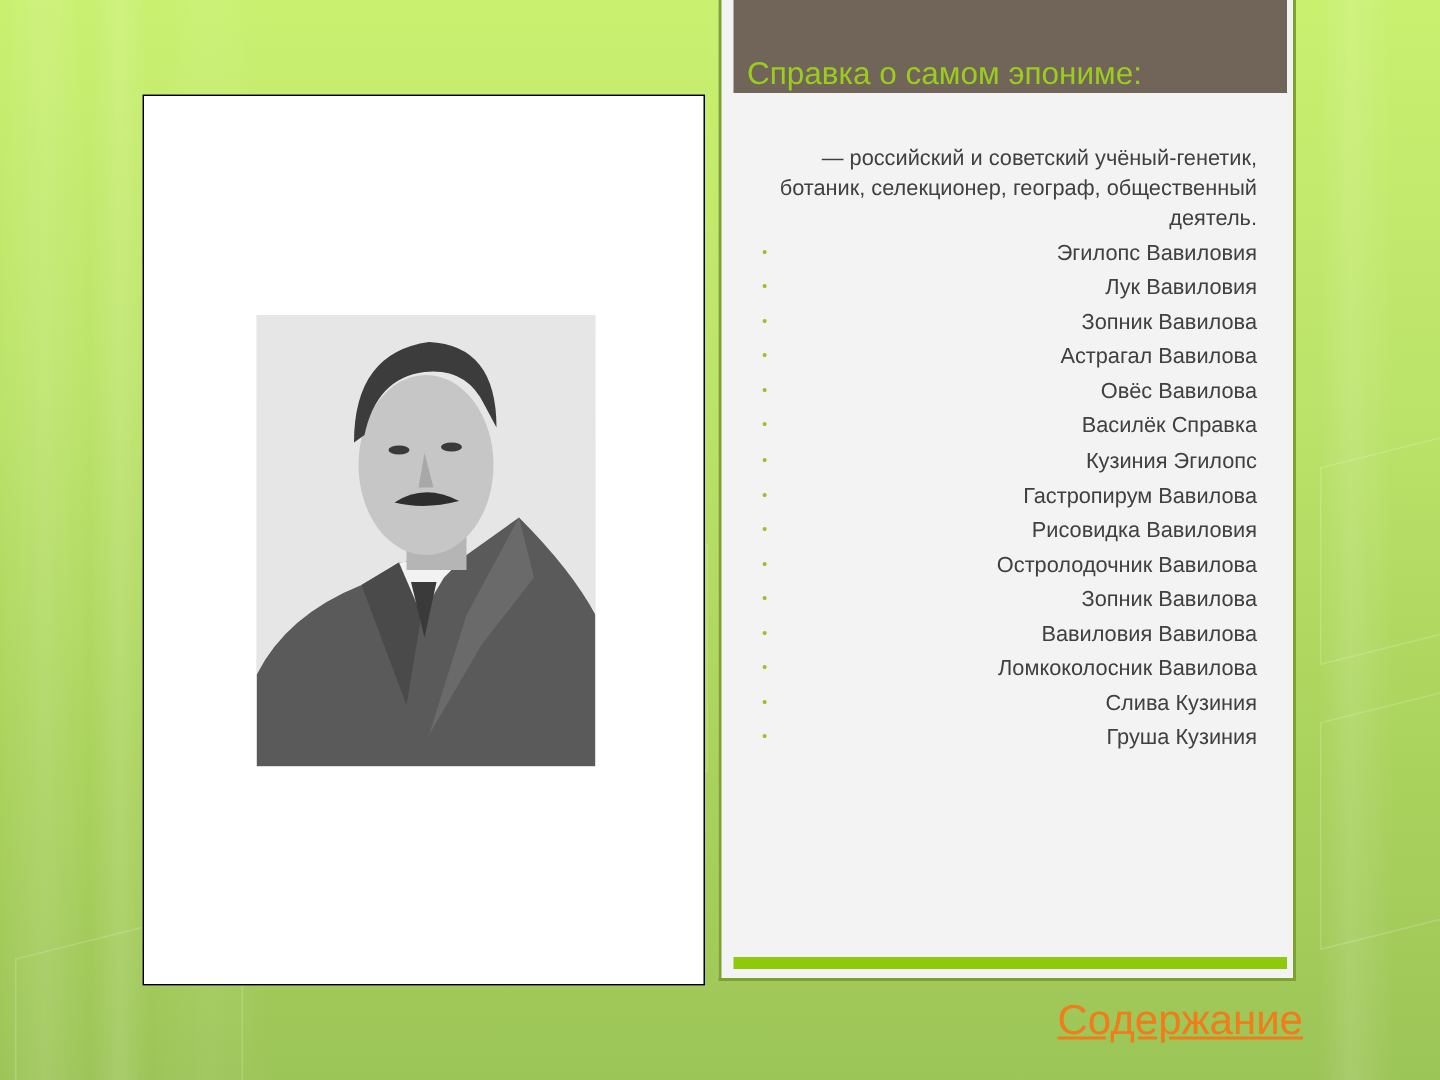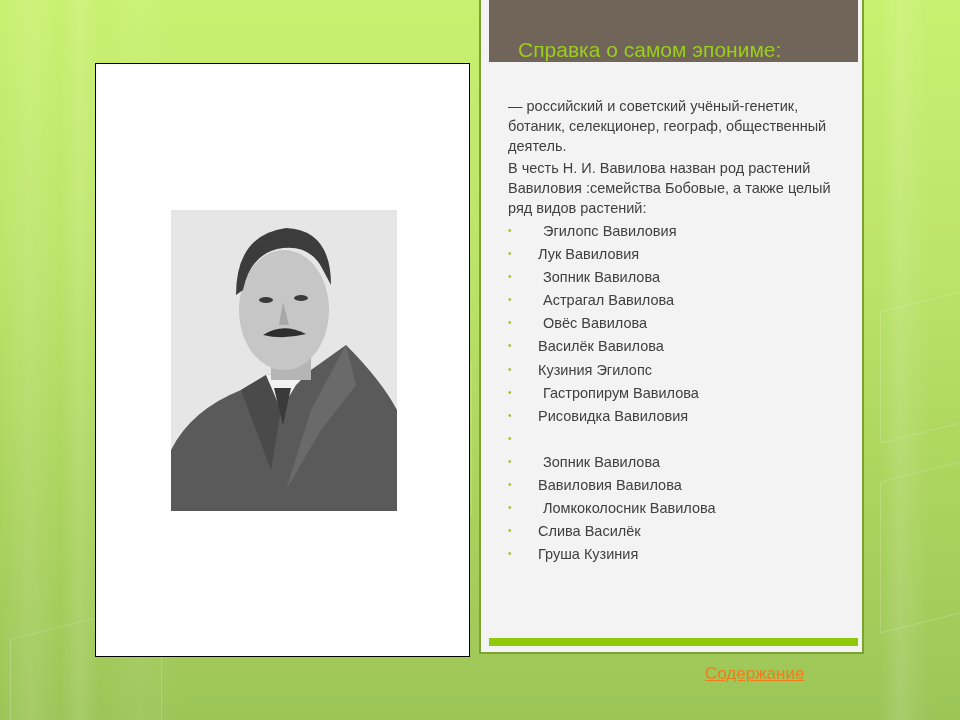--- a/index.html
+++ b/index.html
@@ -32,40 +32,40 @@
       background: #f3f3f3;
       border-left: 2px solid #7da32f; border-right: 2px solid #7da32f; border-bottom: 2px solid #7da32f;
       box-sizing: border-box;
     }
     .panel-header {
       position: absolute; left: 8px; top: 0; width: 369px; height: 62px;
       background: #706558;
     }
     .panel-title {
       position: absolute; left: 17px; top: 38px;
-      color: #9acd1e; font-size: 21px; white-space: nowrap; margin-left: 20px;
+      color: #9acd1e; font-size: 21px; white-space: nowrap;
     }
     .panel-body {
       position: absolute; left: 27px; top: 96px; width: 330px;
-      color: #404040; font-size: 14.5px; line-height: 20px;
+      color: #404040; font-size: 14.5px; line-height: 20px; text-align: right;
     }
     .panel-body p { margin: 0 0 2px 0; }
     .species { list-style: none; margin: 3px 0 0 0; padding: 0; }
     .species li { position: relative; height: 23.1px; line-height: 20px; padding-left: 30px; }
     .species li .bullet {
       position: absolute; left: 0; top: 0; color: #9bc22d; font-size: 10px;
     }
     .species li.indent { padding-left: 35px; }
     .green-bar {
       position: absolute; left: 8px; top: 638px; width: 369px; height: 8px;
       background: #8fca0a;
     }
     .contents-link {
       position: absolute; left: 705px; top: 664px;
-      color: #f07c1a; font-size: 17px; text-decoration: underline;
+      color: #f07c1a; font-size: 28px; text-decoration: underline;
     }
   </style>
 </head>
 <body>
 
 <div class="bg-stripes"></div>
 <div class="hex" style="left:880px;top:300px;width:90px;height:130px;"></div>
 <div class="hex" style="left:880px;top:470px;width:90px;height:150px;"></div>
 <div class="hex" style="left:10px;top:620px;width:150px;height:120px;"></div>
 <div class="hex" style="left:330px;top:380px;width:140px;height:150px;"></div>
@@ -97,36 +97,35 @@
     </svg>
   </div>
 </div>
 
 <div class="panel">
   <div class="panel-header"></div>
   <div class="panel-title">Справка о самом эпониме:</div>
 
   <div class="panel-body">
     <p>— российский и советский учёный-генетик, ботаник, селекционер, географ, общественный деятель.</p>
-    <p>В честь Н. И. Вавилова назван род растений Вавиловия :семейства Бобовые, а также целый ряд видов растений:</p>
     <ul class="species">
       <li class="indent"><span class="bullet">•</span><span>Эгилопс Вавиловия</span></li>
       <li><span class="bullet">•</span><span>Лук Вавиловия</span></li>
       <li class="indent"><span class="bullet">•</span><span>Зопник Вавилова</span></li>
       <li class="indent"><span class="bullet">•</span><span>Астрагал Вавилова</span></li>
       <li class="indent"><span class="bullet">•</span><span>Овёс Вавилова</span></li>
-      <li><span class="bullet">•</span><span>Василёк Вавилова</span></li>
+      <li><span class="bullet">•</span><span>Василёк Справка</span></li>
       <li><span class="bullet">•</span><span>Кузиния Эгилопс</span></li>
       <li class="indent"><span class="bullet">•</span><span>Гастропирум Вавилова</span></li>
       <li><span class="bullet">•</span><span>Рисовидка Вавиловия</span></li>
-      <li><span class="bullet">•</span></li>
+      <li><span class="bullet">•</span><span>Остролодочник Вавилова</span></li>
       <li class="indent"><span class="bullet">•</span><span>Зопник Вавилова</span></li>
       <li><span class="bullet">•</span><span>Вавиловия Вавилова</span></li>
       <li class="indent"><span class="bullet">•</span><span>Ломкоколосник Вавилова</span></li>
-      <li><span class="bullet">•</span><span>Слива Василёк</span></li>
+      <li><span class="bullet">•</span><span>Слива Кузиния</span></li>
       <li><span class="bullet">•</span><span>Груша Кузиния</span></li>
     </ul>
   </div>
 
   <div class="green-bar"></div>
 </div>
 
 <a class="contents-link">Содержание</a>
 
 </body></html>

